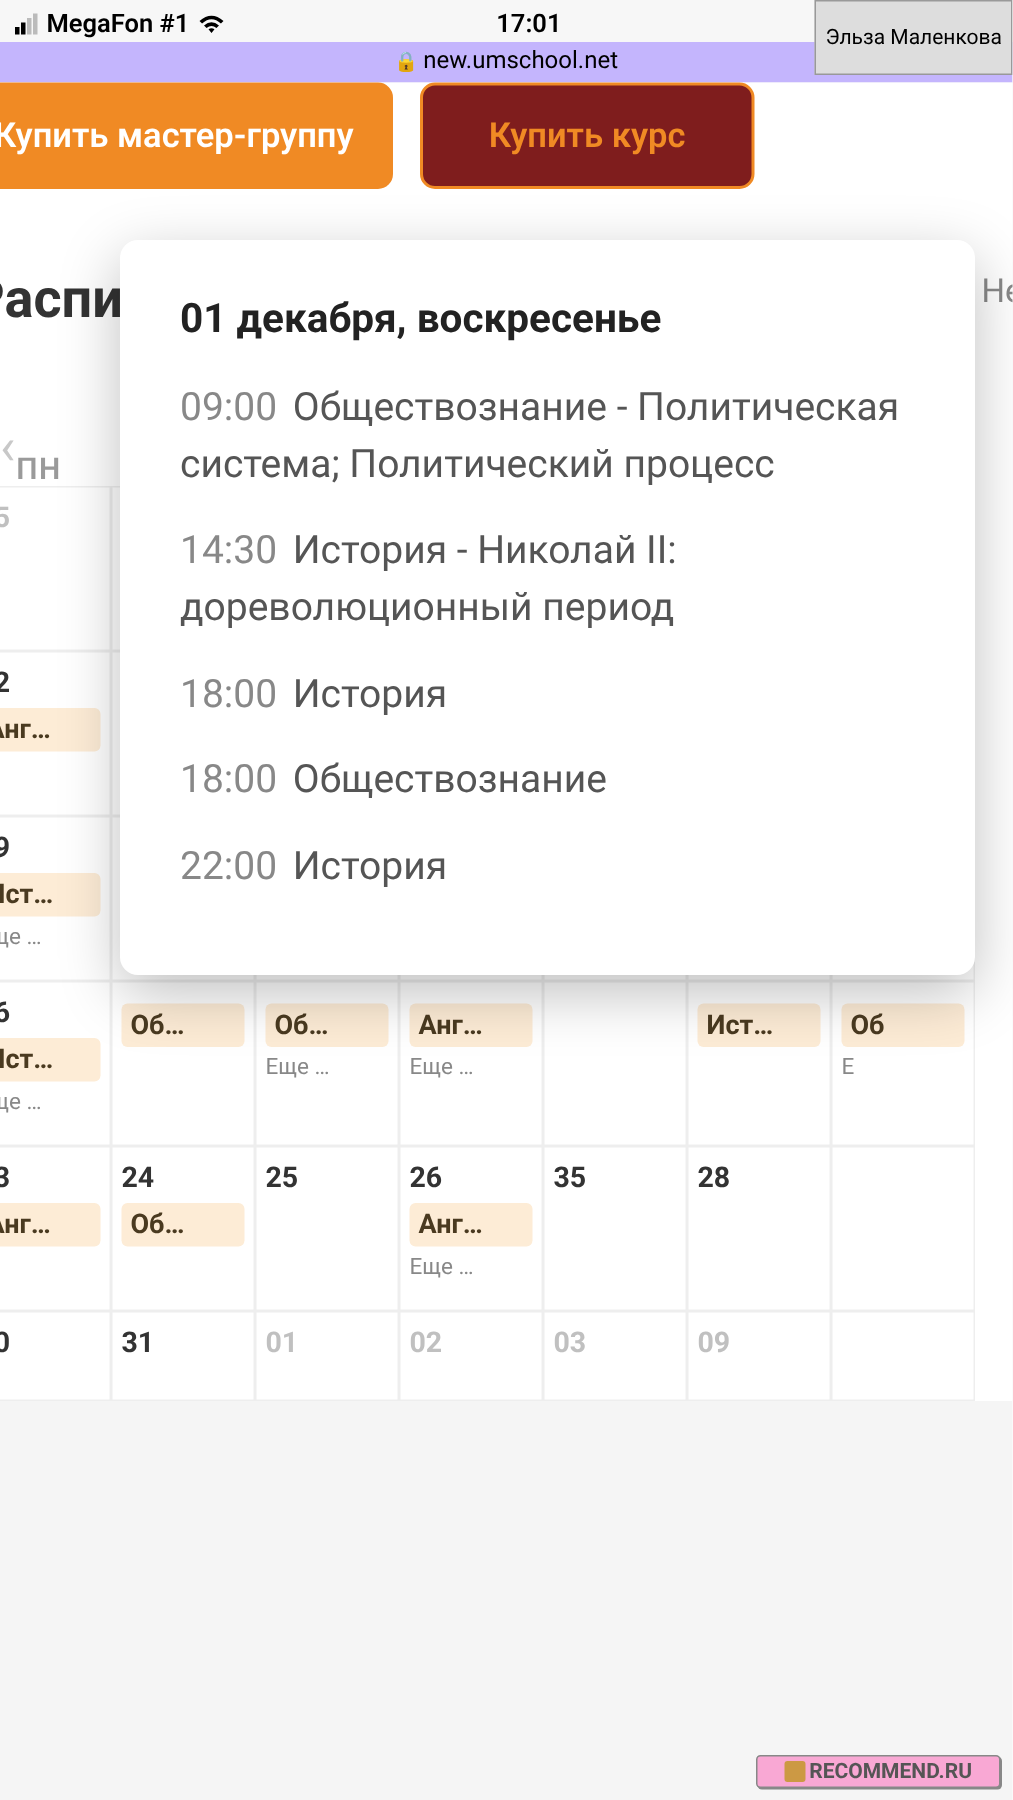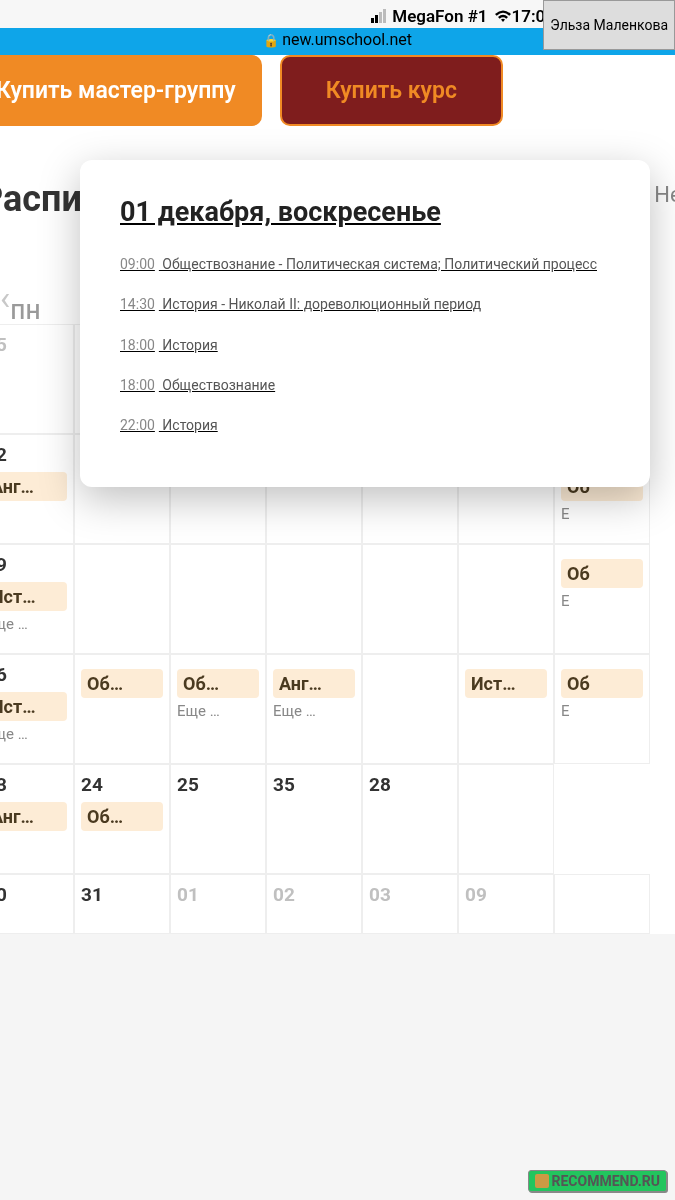--- a/index.html
+++ b/index.html
@@ -5,32 +5,32 @@
     * { margin: 0; padding: 0; box-sizing: border-box; }
     body {
       width: 675px;
       height: 1200px;
       font-family: -apple-system, BlinkMacSystemFont, "Segoe UI", Roboto, Helvetica, Arial, sans-serif;
       background: #f5f5f5;
       overflow: hidden;
       position: relative;
     }
     .status-bar {
-      display: flex; justify-content: flex-end; align-items: center;
+      display: flex; justify-content: space-between; align-items: center;
       padding: 4px 10px 0 10px; height: 28px; font-size: 17px; font-weight: 600;
       background: #f7f7f7;
     }
     .status-left { display:flex; align-items:center; gap:6px;}
     .signal { display:inline-flex; align-items:flex-end; gap:1px;}
     .signal span{ width:3px; background:#000; display:inline-block;}
     .signal span:nth-child(1){height:5px;} .signal span:nth-child(2){height:8px;}
     .signal span:nth-child(3){height:11px;background:#bbb;} .signal span:nth-child(4){height:14px;background:#bbb;}
     .wifi-icon svg{display:block;}
     .name-tag{ position:absolute; top:0; right:0; background:#ddd; padding:16px 6px; font-size:14px; font-weight:400; border:1px solid #999;}
-    .url-bar{ text-align:center; font-size:16px; padding:2px 0 6px; color:#000; background:#0ea5e9;}
+    .url-bar{ text-align:center; font-size:16px; padding:2px 0 6px; color:#000; background:#c4b5fd;}
     .lock-icon{font-size:13px; margin-right:3px;}
     .content{ background:#fff; padding:0 0 0 0;}
     .btn-row{ display:flex; gap:18px; padding:0 0 22px 0; margin-left:-30px;}
     .btn{ font-size:23px; font-weight:600; padding:22px 26px; border-radius:10px; white-space:nowrap;}
     .btn-primary{ background:#f08a24; color:#fff;}
     .btn-secondary{ background:#7f1d1d; border:2px solid #f08a24; color:#f08a24; padding:20px 44px;}
     .schedule-section{ position:relative; padding:10px 0 0 0;}
     .section-title{ font-size:36px; font-weight:700; color:#333; padding:20px 0 0 0; margin-left:-20px;}
     .view-toggle{ position:absolute; top:30px; right:-20px; display:flex; align-items:center; gap:18px; font-size:22px; color:#888;}
     .view-month{ color:#f08a24;}
@@ -40,26 +40,26 @@
     .calendar{ padding-top:80px; margin-left:-22px; width:720px;}
     .weekdays{ display:flex; text-transform:uppercase; color:#9a9a9a; font-size:20px; font-weight:600; letter-spacing:1px;}
     .weekdays div{ width:96px; text-align:center;}
     .week{ display:flex; }
     .day-cell{ width:96px; height:110px; border:1px solid #eee; padding:8px 6px; background:#fff; font-size:19px;}
     .day-cell.dim .daynum{ color:#c0c0c0;}
     .daynum{ font-weight:700; color:#333;}
     .event-chip{ background:#fdecd6; color:#4a3a20; font-weight:700; font-size:18px; padding:4px 6px; border-radius:4px; margin-top:6px; overflow:hidden; white-space:nowrap; text-overflow:ellipsis;}
     .more-label{ font-size:15px; color:#888; margin-top:4px; overflow:hidden; white-space:nowrap;}
     .week.short .day-cell{height:60px;}
-    .popup-overlay{ position:absolute; top:160px; left:80px; right:25px; background:#fff; border-radius:12px; box-shadow:0 12px 40px rgba(0,0,0,0.25); padding:36px 36px 32px 40px; z-index:100;text-decoration:underline;}
+    .popup-overlay{ position:absolute; top:160px; left:80px; right:25px; background:#fff; border-radius:12px; box-shadow:0 12px 40px rgba(0,0,0,0.25); padding:36px 36px 32px 40px; z-index:100;}
     .popup-title{ font-size:27px; font-weight:700; color:#222; margin-bottom:26px;}
-    .event-item{ font-size:14px; color:#555; line-height:1.45; margin-bottom:20px;}
+    .event-item{ font-size:26px; color:#555; line-height:1.45; margin-bottom:20px;}
     .event-time{ color:#888; margin-right:4px;}
     .watermark{ position:absolute; right:8px; bottom:8px; z-index:200;}
-    .wm-box{ background:#22c55e; border:1px solid #888; border-radius:3px; padding:2px 6px; font-size:14px; font-weight:700; color:#555; display:flex; align-items:center; gap:3px; box-shadow:1px 1px 0 #888;}
+    .wm-box{ background:#f9a8d4; border:1px solid #888; border-radius:3px; padding:2px 18px; font-size:14px; font-weight:700; color:#555; display:flex; align-items:center; gap:3px; box-shadow:1px 1px 0 #888;}
     .wm-arrow{ width:14px; height:14px; background:#c94; border-radius:2px; display:inline-block;}
   </style>
 </head>
 <body>
 
 <div class="status-bar">
   <div class="status-left">
     <span class="signal">
         <span></span>
         <span></span>
@@ -189,20 +189,25 @@
               <div class="event-chip">Анг…</div>
             </div>
             <div class="day-cell">
               <div class="daynum">24</div>
               <div class="event-chip">Об…</div>
             </div>
             <div class="day-cell">
               <div class="daynum">25</div>
             </div>
             <div class="day-cell">
+              <div class="daynum">26</div>
+              <div class="event-chip">Анг…</div>
+              <div class="more-label">Еще …</div>
+            </div>
+            <div class="day-cell">
               <div class="daynum">35</div>
             </div>
             <div class="day-cell">
               <div class="daynum">28</div>
             </div>
             <div class="day-cell"></div>
           </div>
           <div class="week short">
             <div class="day-cell">
               <div class="daynum">30</div>

